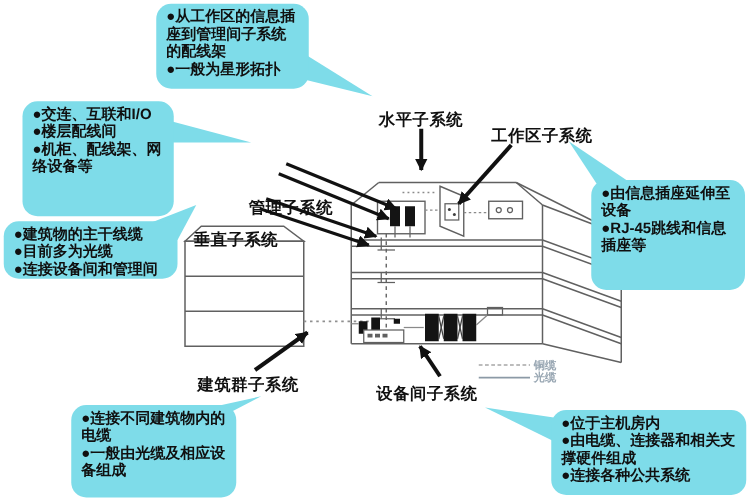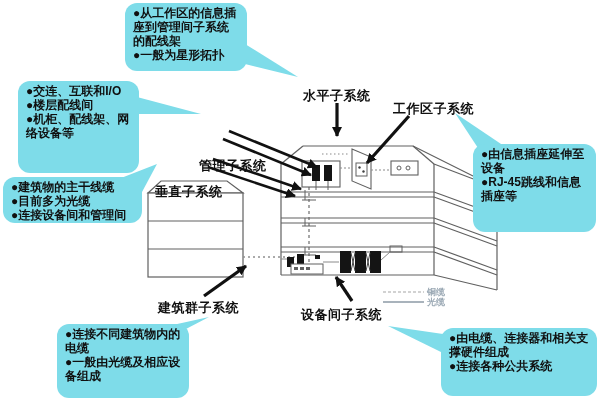--- a/index.html
+++ b/index.html
@@ -183,20 +183,21 @@
     <div class="ln">●连接不同建筑物内的电缆</div>
     <div class="ln">●一般由光缆及相应设备组成</div>
   </div>
 
   <div class="callout c5">
     <div class="ln">●由信息插座延伸至设备</div>
     <div class="ln">●RJ-45跳线和信息插座等</div>
   </div>
 
   <div class="callout c6">
+    <div class="ln">●位于主机房内</div>
     <div class="ln">●由电缆、连接器和相关支撑硬件组成</div>
     <div class="ln">●连接各种公共系统</div>
   </div>
 
   <div class="syslabel l-horizontal">水平子系统</div>
   <div class="syslabel l-workarea">工作区子系统</div>
   <div class="syslabel l-management">管理子系统</div>
   <div class="syslabel l-vertical">垂直子系统</div>
   <div class="syslabel l-campus">建筑群子系统</div>
   <div class="syslabel l-equipment">设备间子系统</div>

